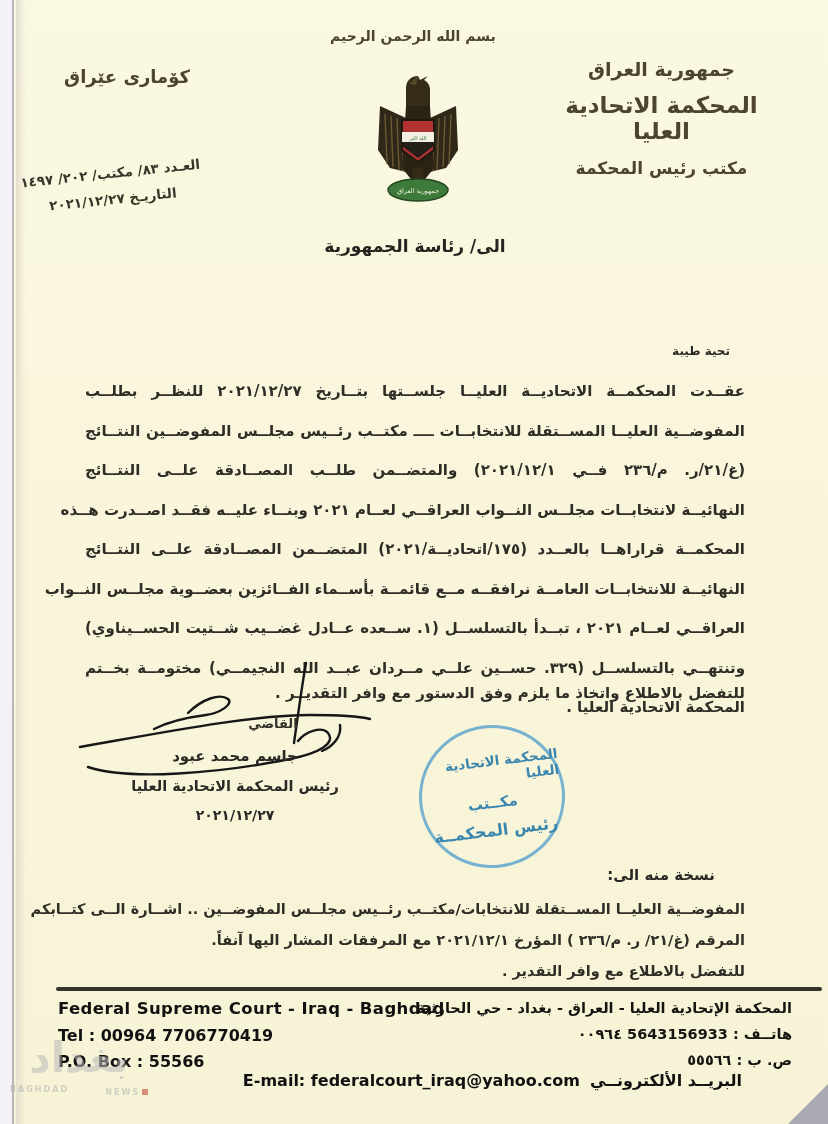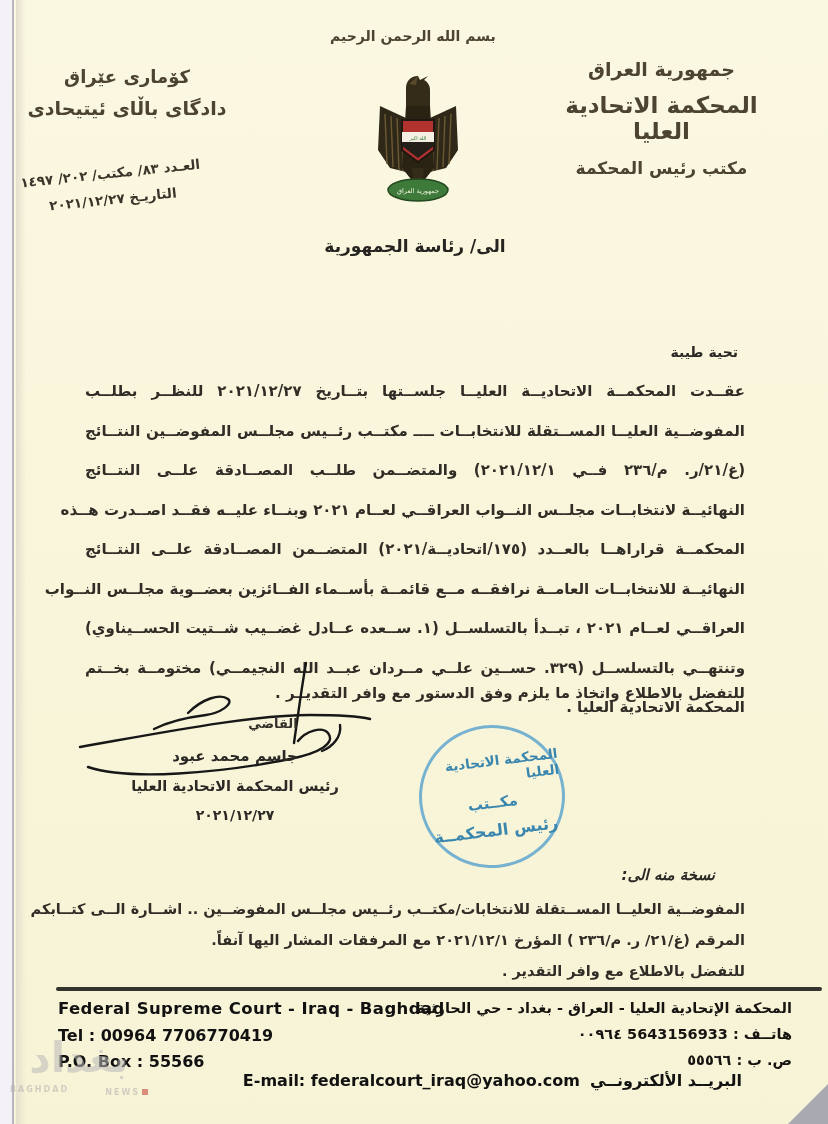--- a/index.html
+++ b/index.html
@@ -32,21 +32,21 @@
   .hdr-left .l2 { font-size:19px; font-weight:bold; }
   .refblock { position:absolute; left:14px; top:160px; width:195px; text-align:center;
     transform:rotate(-6deg); color:#3a352a; }
   .refblock div { font-size:13.5px; font-weight:bold; line-height:26px; }
 
   
   .to-line { position:absolute; left:300px; top:236px; width:230px; text-align:center;
     font-size:17px; font-weight:bold; color:#262420; }
   .subject { position:absolute; right:114px; left:108px; top:289px; text-align:right;
     font-size:15px; font-weight:bold; color:#2b2925; }
-  .greeting { position:absolute; right:90px; top:344px; font-size:14px; font-weight:bold; color:#2b2925; }
+  .greeting { position:absolute; right:98px; top:344px; font-size:12px; font-weight:bold; color:#2b2925; }
   .body-block { position:absolute; right:83px; left:85px; top:372px; color:#302d27; }
   .body-line { font-size:15px; font-weight:600; height:39.5px; line-height:39.5px;
     text-align:justify; text-align-last:justify; white-space:nowrap; }
   .body-line.short { text-align:left; text-align-last:right; }
   .closing { position:absolute; right:83px; top:684px; font-size:15px; font-weight:600; color:#302d27; }
 
   
   .sig-svg { position:absolute; left:70px; top:655px; }
   .sig-title { position:absolute; left:238px; top:716px; width:70px; font-size:13px; font-weight:bold; color:#33302a;text-align:center; }
   .sig-name { position:absolute; left:165px; top:747px; width:140px; text-align:center;
@@ -59,21 +59,21 @@
   
   .stamp { position:absolute; left:419px; top:725px; width:146px; height:143px;
     border:3px solid #6cadd0; border-radius:50%; transform:rotate(-7deg);
     display:flex; flex-direction:column; align-items:center; justify-content:center;
     color:#2a7dab; opacity:.92; }
   .stamp .s1 { font-size:13.5px; font-weight:bold; margin-bottom:9px; }
   .stamp .s2 { font-size:15px; font-weight:bold; margin-bottom:9px; letter-spacing:1px; }
   .stamp .s3 { font-size:16px; font-weight:bold; }
 
   
-  .cc-head { position:absolute; right:113px; top:866px; font-size:15px; font-weight:bold; color:#2b2925;font-style:italic; }
+  .cc-head { position:absolute; right:113px; top:866px; font-size:15px; font-weight:bold; color:#2b2925; }
   .cc-block { position:absolute; right:83px; left:85px; top:894px; color:#302d27; }
   .cc-line { font-size:14.5px; font-weight:600; height:31px; line-height:31px; white-space:nowrap; }
   .cc-line.j { text-align:justify; text-align-last:justify; }
   .cc-line.r { text-align:right; }
 
   
   .divider { position:absolute; left:56px; right:6px; top:987px; height:4px;
     background:#35332d; border-radius:2px; }
   .f-en { position:absolute; left:58px; color:#111; font-weight:bold; }
   .f-en.r1 { top:999px;  font-size:16.5px; letter-spacing:.4px; }
@@ -140,21 +140,20 @@
   </div>
 
   <div class="hdr-right ar headtone">
     <div class="l1">جمهورية العراق</div>
     <div class="l2">المحكمة الاتحادية العليا</div>
     <div class="l3">مكتب رئيس المحكمة</div>
   </div>
 
   <div class="hdr-left ar headtone">
     <div class="l1">كۆماری عێراق</div>
-    <div class="l2">دادگای باڵای ئیتیحادی</div>
   </div>
 
   <div class="refblock ar">
     <div>العـدد ٨٣/ مكتب/ ٢٠٢‏/ ١٤٩٧</div>
     <div>التاريـخ ٢٠٢١/١٢/٢٧</div>
   </div>
 
   <div class="to-line ar">الى/ رئاسة الجمهورية</div>
   <div class="greeting ar">تحية طيبة</div>
 

